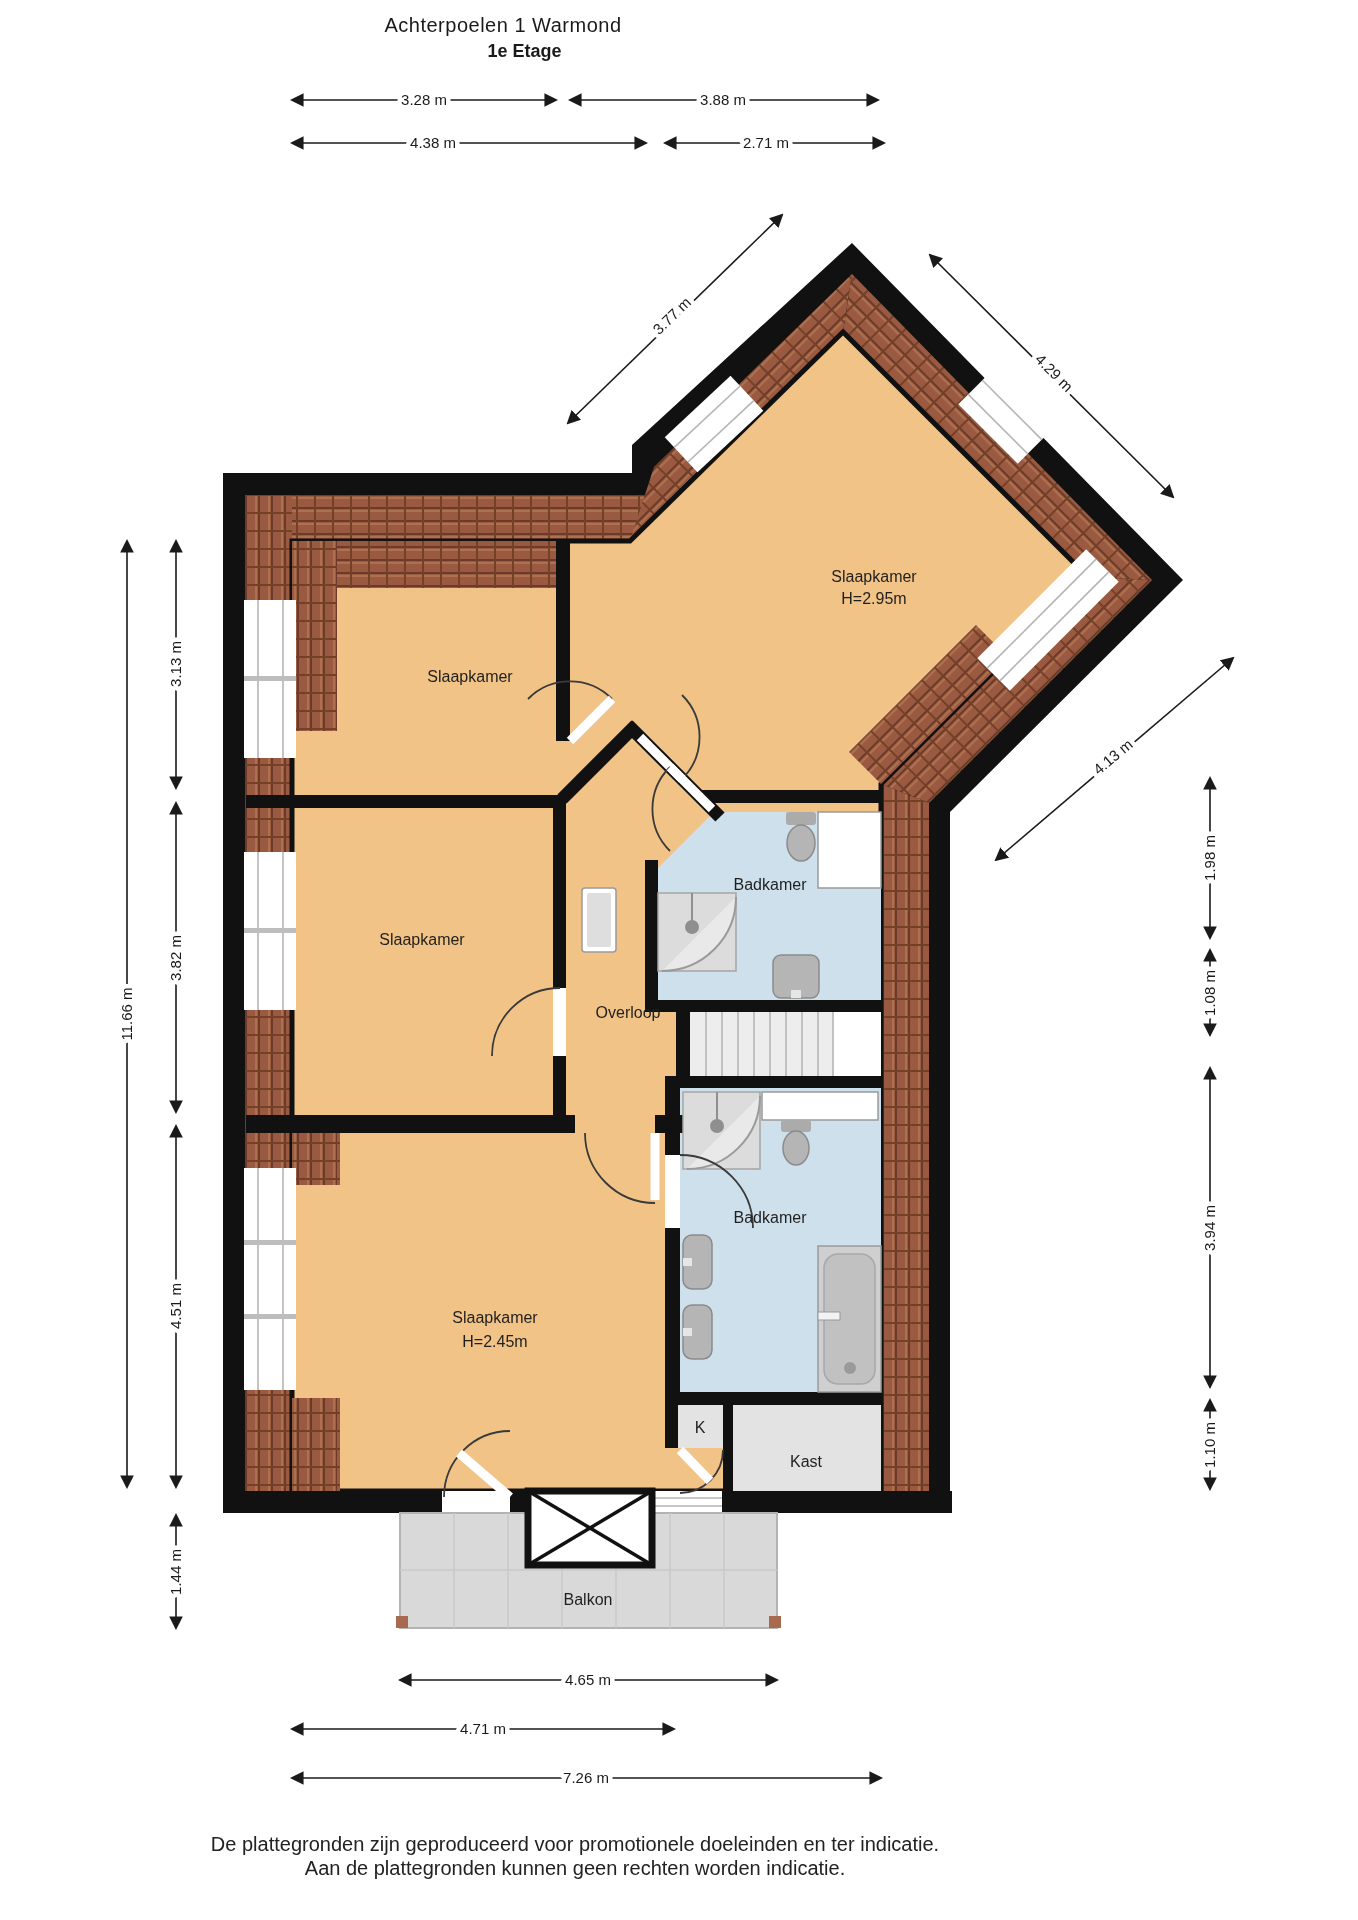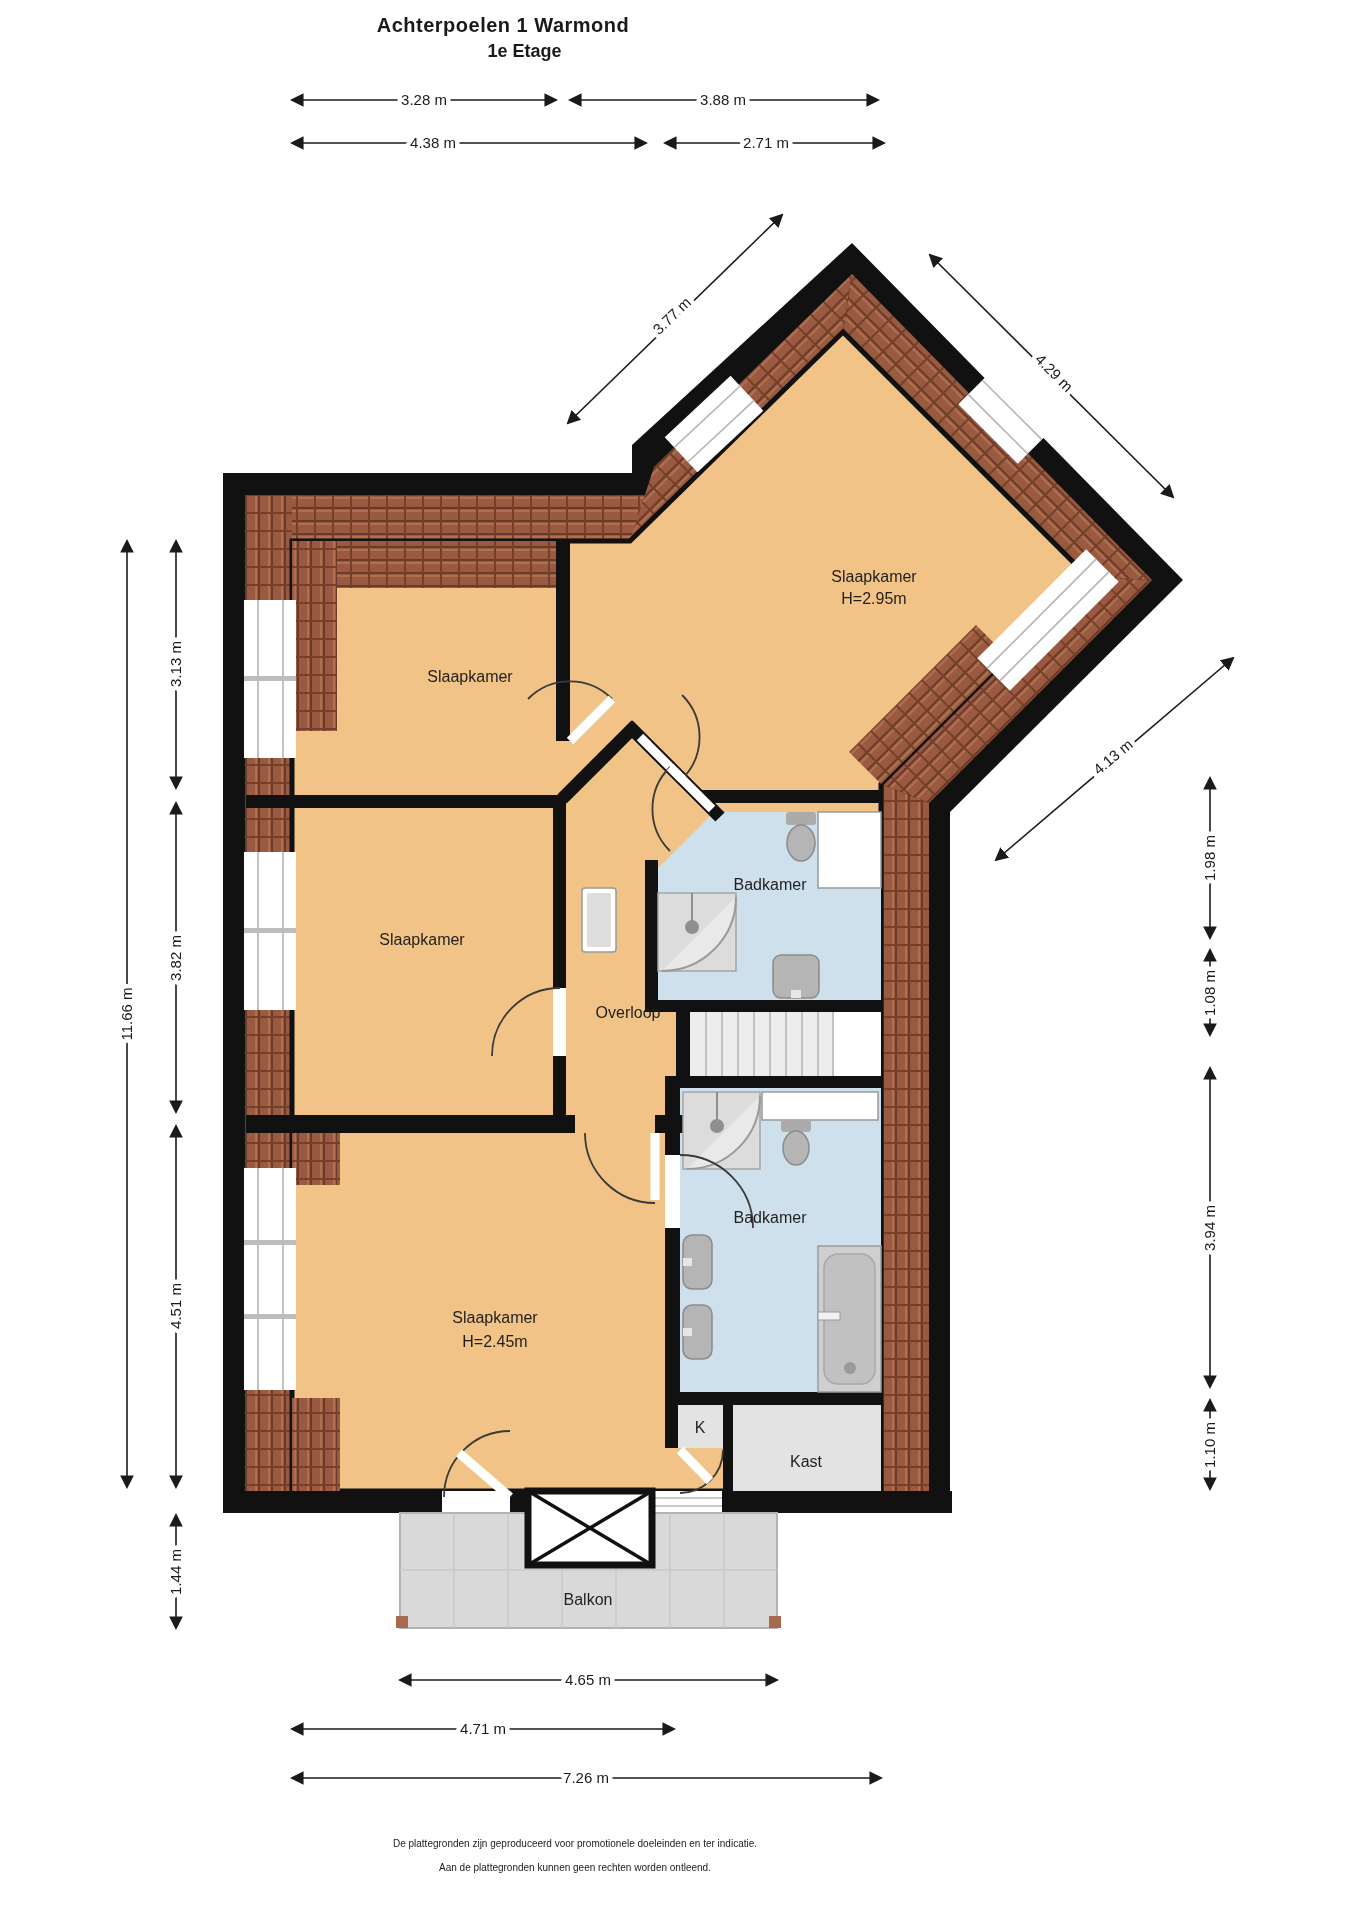--- a/index.html
+++ b/index.html
@@ -1,21 +1,21 @@
 <!DOCTYPE html>
 <html><head>
 <meta charset="utf-8">
 <style>
   html,body{margin:0;padding:0;background:#ffffff;}
   body{width:1358px;height:1920px;position:relative;font-family:"Liberation Sans",sans-serif;}
   .stage{position:absolute;left:0;top:0;width:1358px;height:1920px;}
   .title-block{position:absolute;left:0;top:14px;width:1006px;text-align:center;color:#1a1a1a;}
-  .title-line1{font-size:20px;font-weight:bold;letter-spacing:.5px;}
+  .title-line1{font-size:20px;font-weight:normal;letter-spacing:.5px;}
   .title-line2{font-size:18px;font-weight:bold;margin-top:4px;padding-left:43px;}
-  .footer-block{position:absolute;left:180px;top:1832px;width:790px;text-align:center;color:#222;font-size:10px;line-height:24px;}
+  .footer-block{position:absolute;left:180px;top:1832px;width:790px;text-align:center;color:#222;font-size:20px;line-height:24px;}
   svg{position:absolute;left:0;top:0;}
   .dlab{font-size:15px;fill:#1a1a1a;text-anchor:middle;paint-order:stroke;stroke:#ffffff;stroke-width:9px;stroke-linejoin:round;font-family:"Liberation Sans",sans-serif;}
   .rlab{font-size:16px;fill:#1f1f1f;text-anchor:middle;font-family:"Liberation Sans",sans-serif;}
   .dim{stroke:#1a1a1a;stroke-width:1.6;}
   .wall{fill:#111111;}
   .leaf{stroke:#ffffff;stroke-width:9;}
   .arc{stroke:#3a3a3a;stroke-width:1.8;fill:none;}
   .frame{stroke:#b5b5b5;stroke-width:1.6;}
 </style>
 </head>
@@ -321,15 +321,15 @@
       <text class="dlab" x="588" y="1685">4.65 m</text>
       <line class="dim" x1="292" y1="1729" x2="674" y2="1729" marker-start="url(#ah)" marker-end="url(#ah)"></line>
       <text class="dlab" x="483" y="1734">4.71 m</text>
       <line class="dim" x1="292" y1="1778" x2="881" y2="1778" marker-start="url(#ah)" marker-end="url(#ah)"></line>
       <text class="dlab" x="586" y="1783">7.26 m</text>
     </g>
   </svg>
 
   <div class="footer-block">
     <div>De plattegronden zijn geproduceerd voor promotionele doeleinden en ter indicatie.</div>
-    <div>Aan de plattegronden kunnen geen rechten worden ontleend.</div>
+    <div>Aan de plattegronden kunnen geen rechten worden indicatie.</div>
   </div>
 </div>
 
 </body></html>

